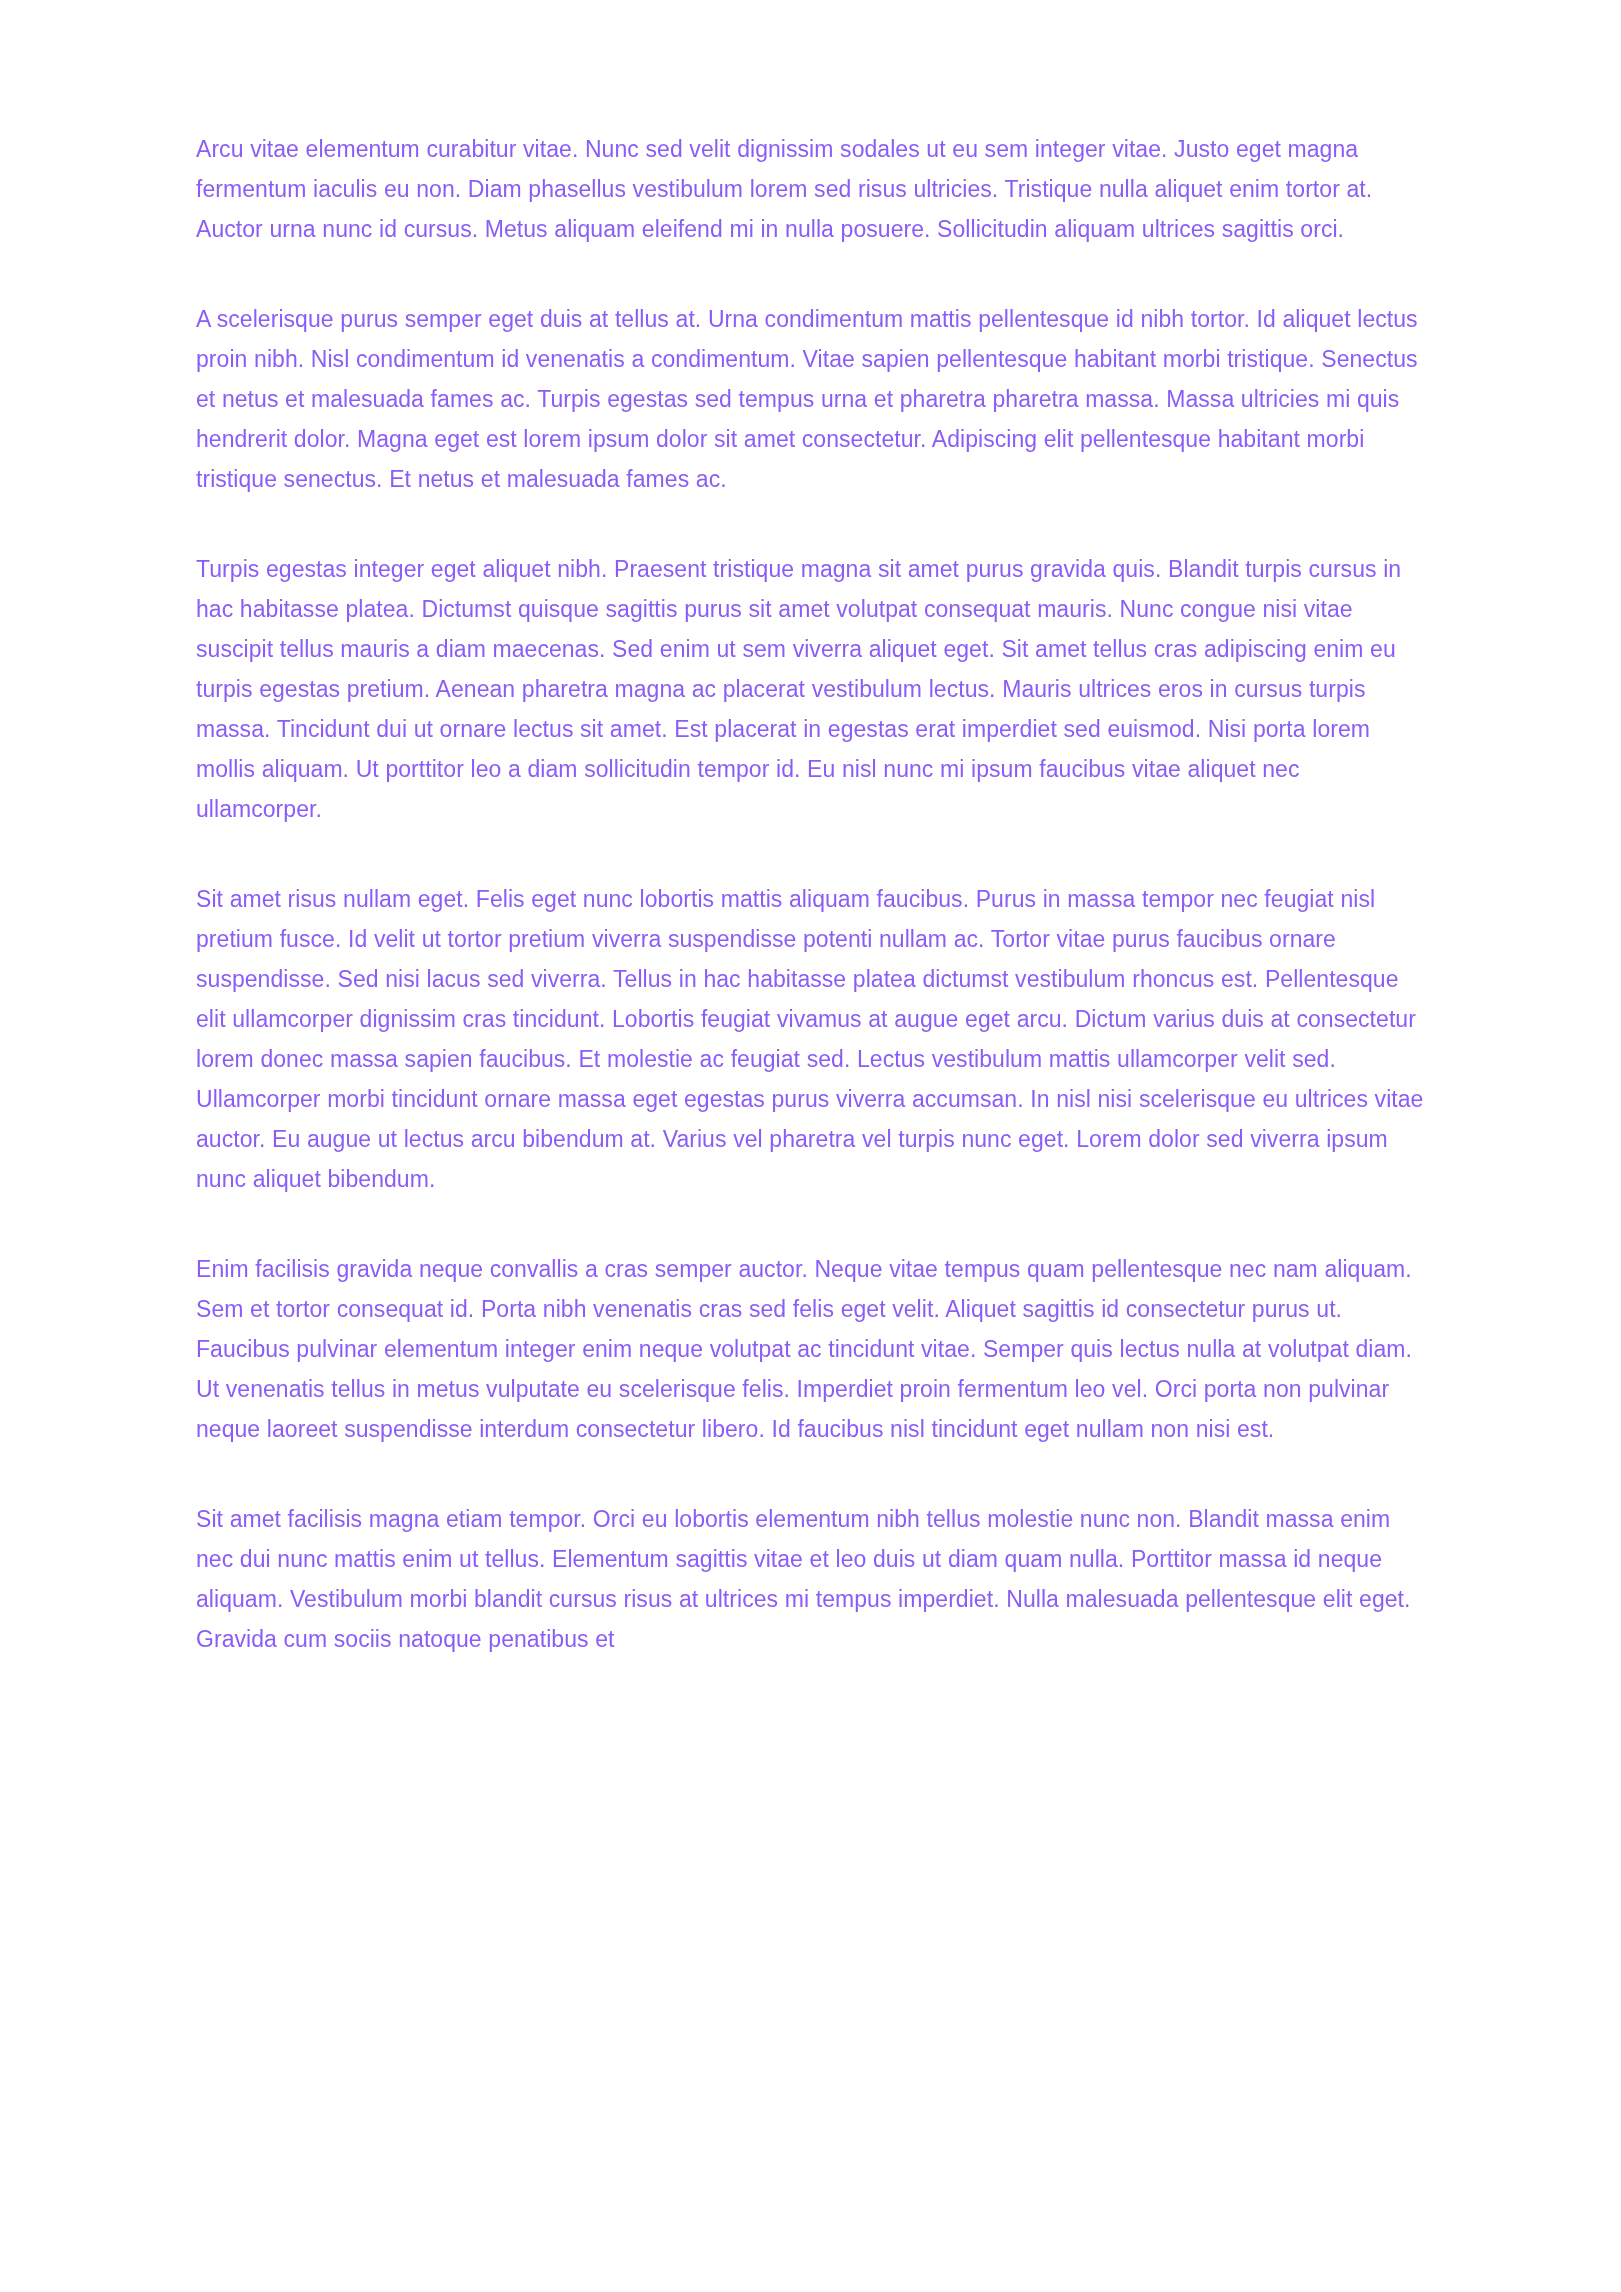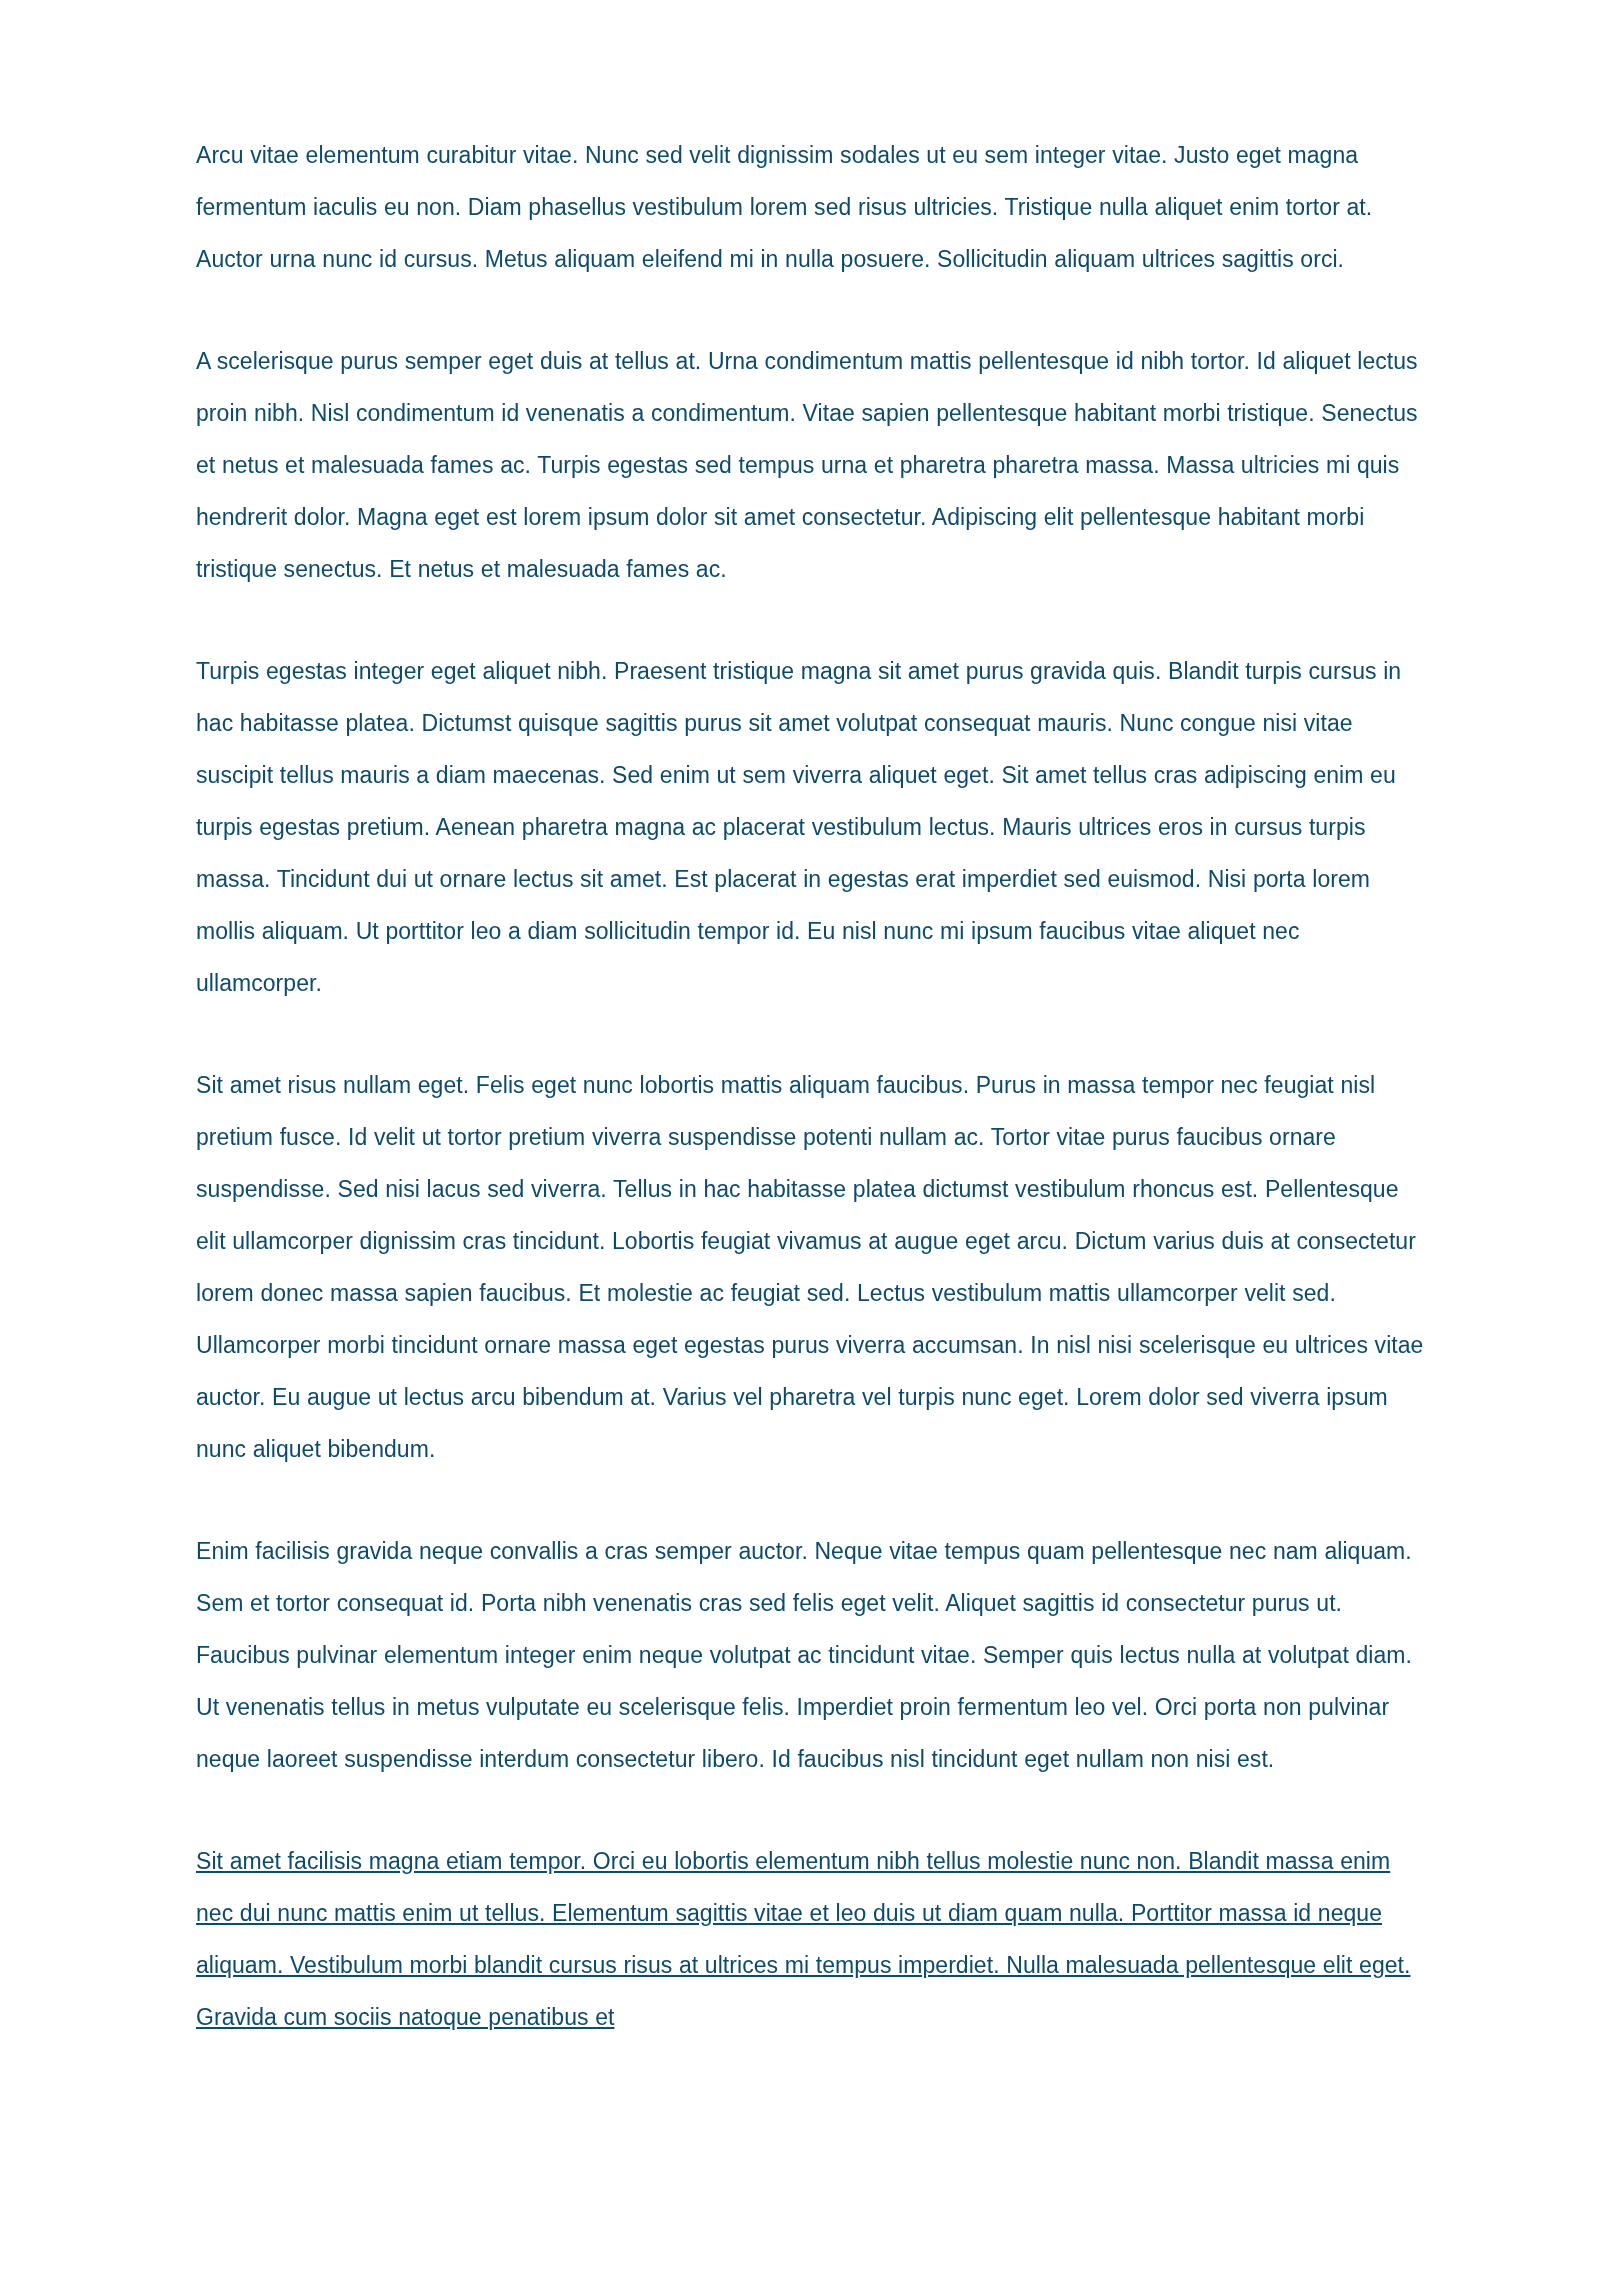--- a/index.html
+++ b/index.html
@@ -19,30 +19,29 @@
     height: 2293px;
     padding: 129px 196px 0 196px;
     background: #ffffff;
   }
   .doc-body {
     width: 1229px;
   }
   .para {
     font-family: "Liberation Sans", "DejaVu Sans", sans-serif;
     font-size: 23px;
-    line-height: 52px;
+    line-height: 40px;
     text-align: left;
     margin: 0 0 50px 0;
-    color: #0c4a6e;
+    color: #8b5cf6;
     letter-spacing: 0.05px;
     word-spacing: 0.2px;
   }
   .para:last-child {
     margin-bottom: 6px;
-    text-decoration: underline;
   }
 </style>
 </head>
 <body>
 
 <div class="page">
   <div class="doc-body">
     <p class="para">Arcu vitae elementum curabitur vitae. Nunc sed velit dignissim sodales ut eu sem integer vitae. Justo eget magna fermentum iaculis eu non. Diam phasellus vestibulum lorem sed risus ultricies. Tristique nulla aliquet enim tortor at. Auctor urna nunc id cursus. Metus aliquam eleifend mi in nulla posuere. Sollicitudin aliquam ultrices sagittis orci.</p>
     <p class="para">A scelerisque purus semper eget duis at tellus at. Urna condimentum mattis pellentesque id nibh tortor. Id aliquet lectus proin nibh. Nisl condimentum id venenatis a condimentum. Vitae sapien pellentesque habitant morbi tristique. Senectus et netus et malesuada fames ac. Turpis egestas sed tempus urna et pharetra pharetra massa. Massa ultricies mi quis hendrerit dolor. Magna eget est lorem ipsum dolor sit amet consectetur. Adipiscing elit pellentesque habitant morbi tristique senectus. Et netus et malesuada fames ac.</p>
     <p class="para">Turpis egestas integer eget aliquet nibh. Praesent tristique magna sit amet purus gravida quis. Blandit turpis cursus in hac habitasse platea. Dictumst quisque sagittis purus sit amet volutpat consequat mauris. Nunc congue nisi vitae suscipit tellus mauris a diam maecenas. Sed enim ut sem viverra aliquet eget. Sit amet tellus cras adipiscing enim eu turpis egestas pretium. Aenean pharetra magna ac placerat vestibulum lectus. Mauris ultrices eros in cursus turpis massa. Tincidunt dui ut ornare lectus sit amet. Est placerat in egestas erat imperdiet sed euismod. Nisi porta lorem mollis aliquam. Ut porttitor leo a diam sollicitudin tempor id. Eu nisl nunc mi ipsum faucibus vitae aliquet nec ullamcorper.</p>

